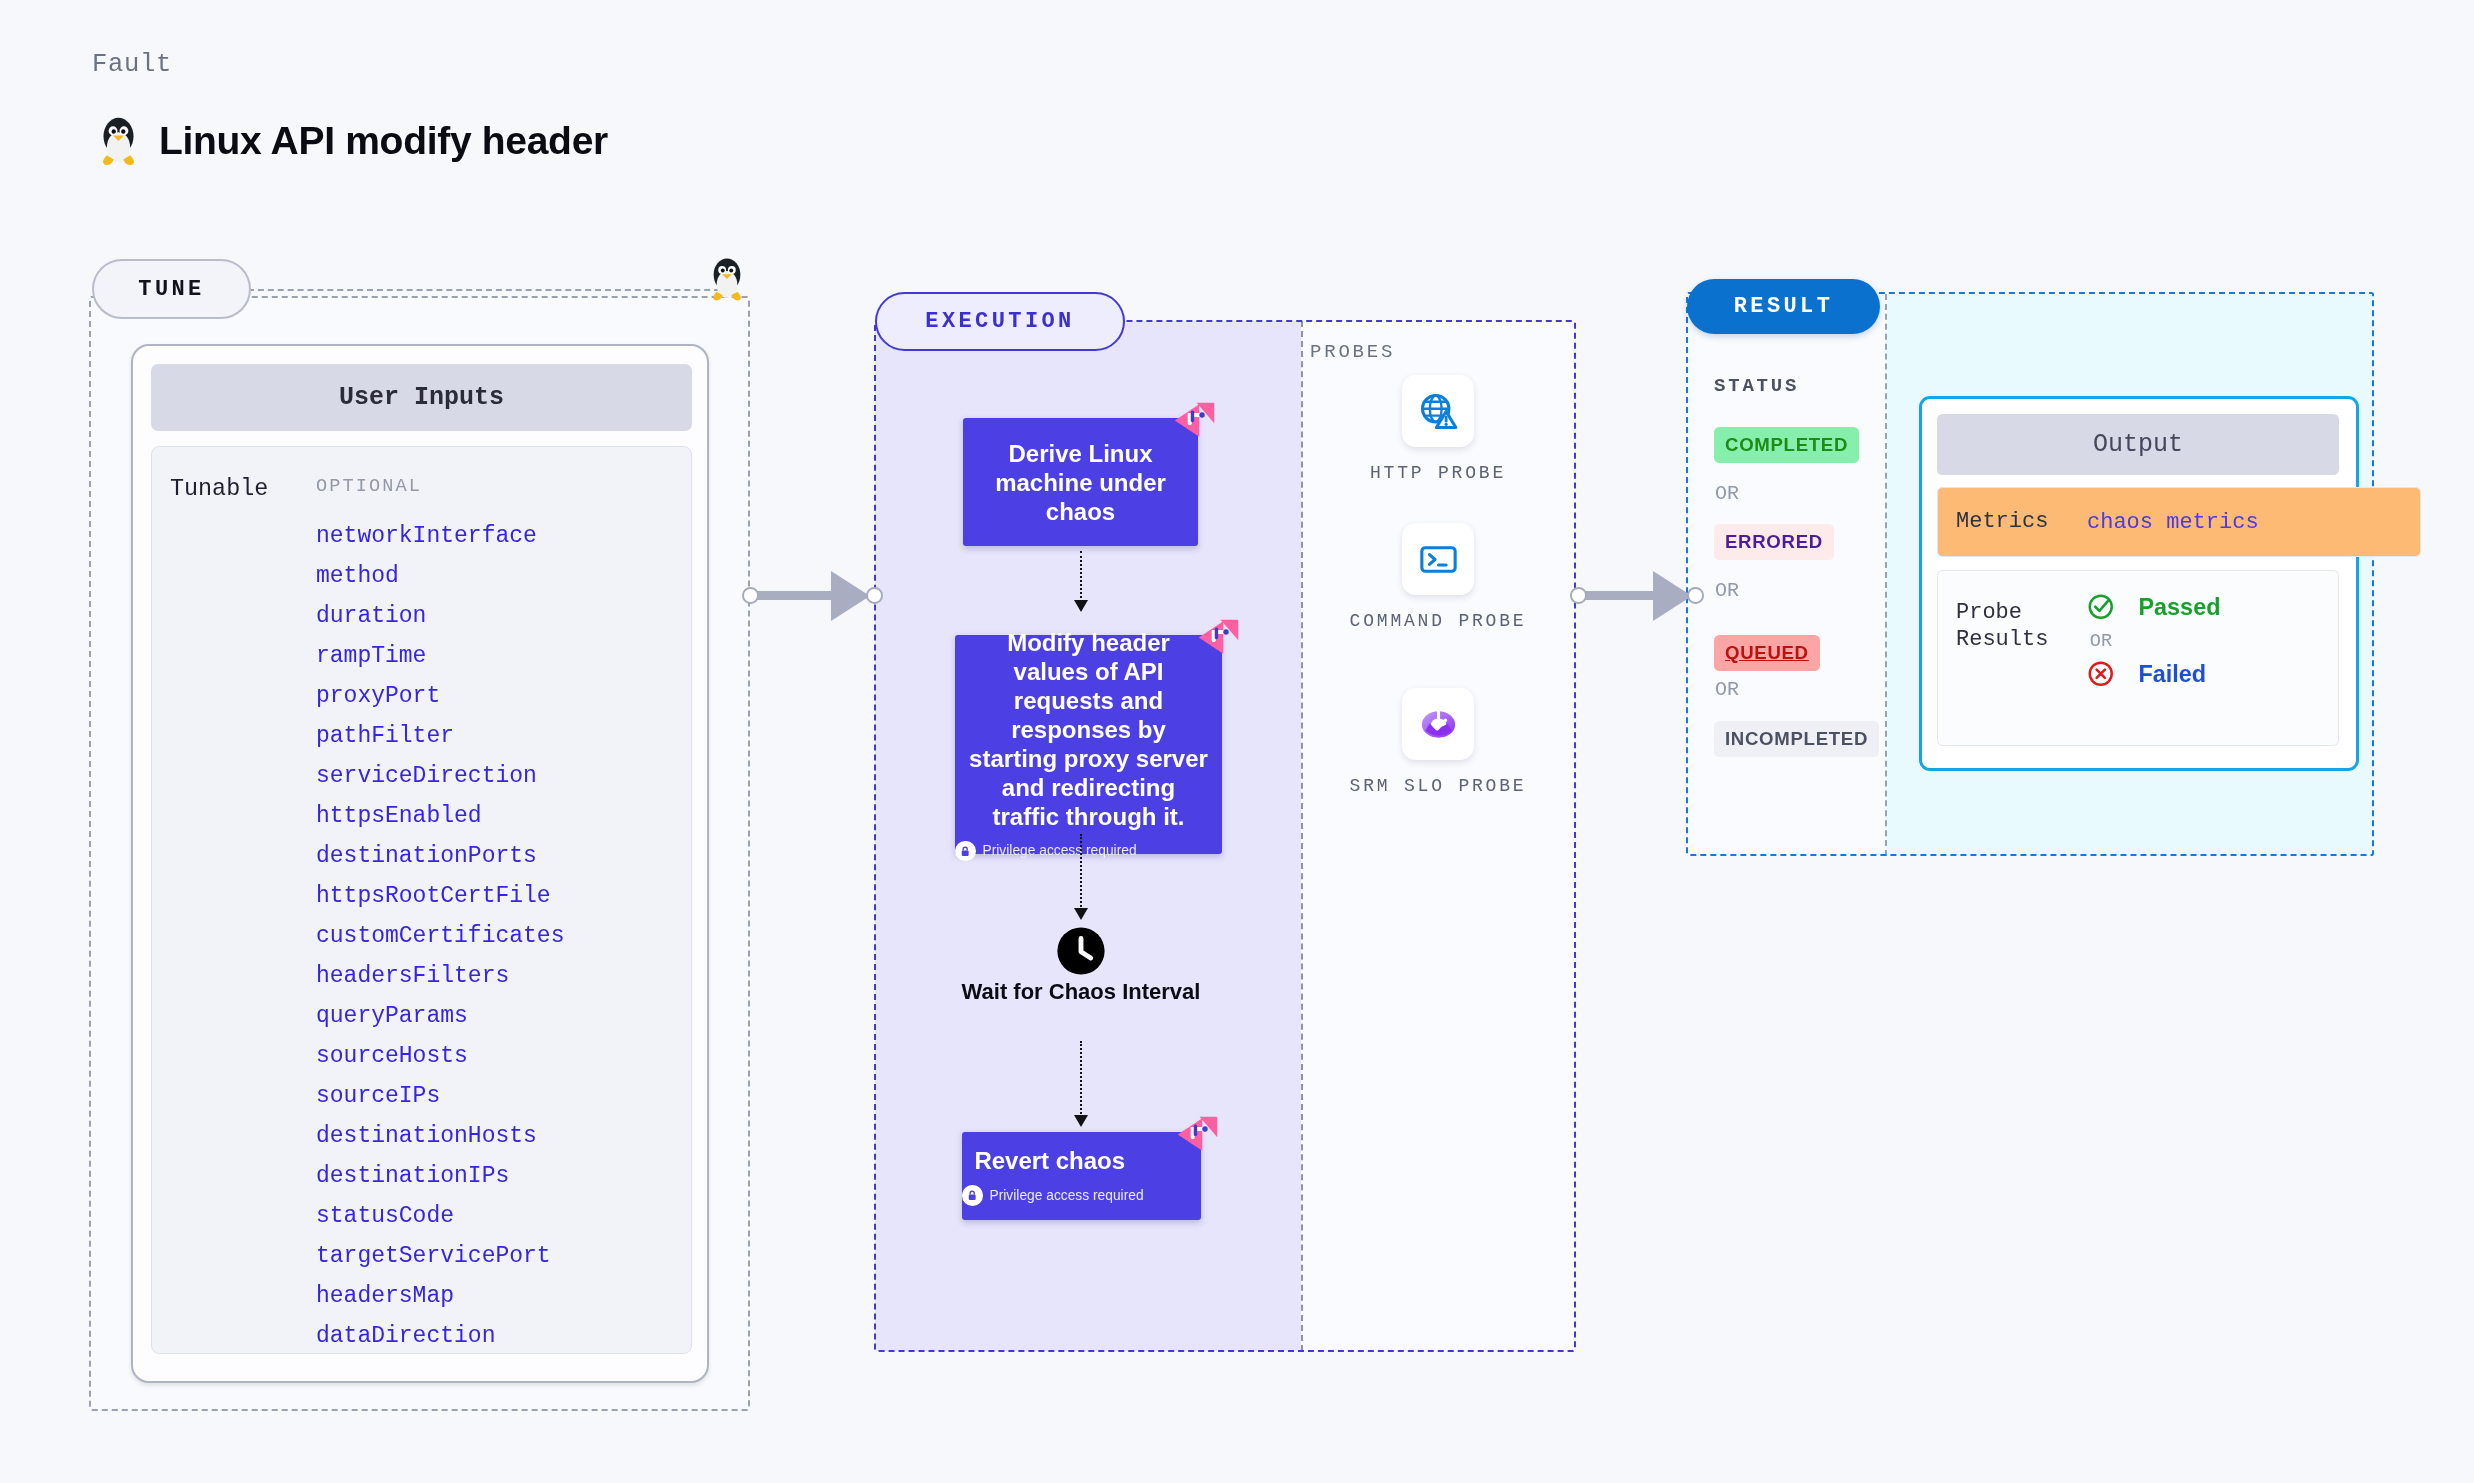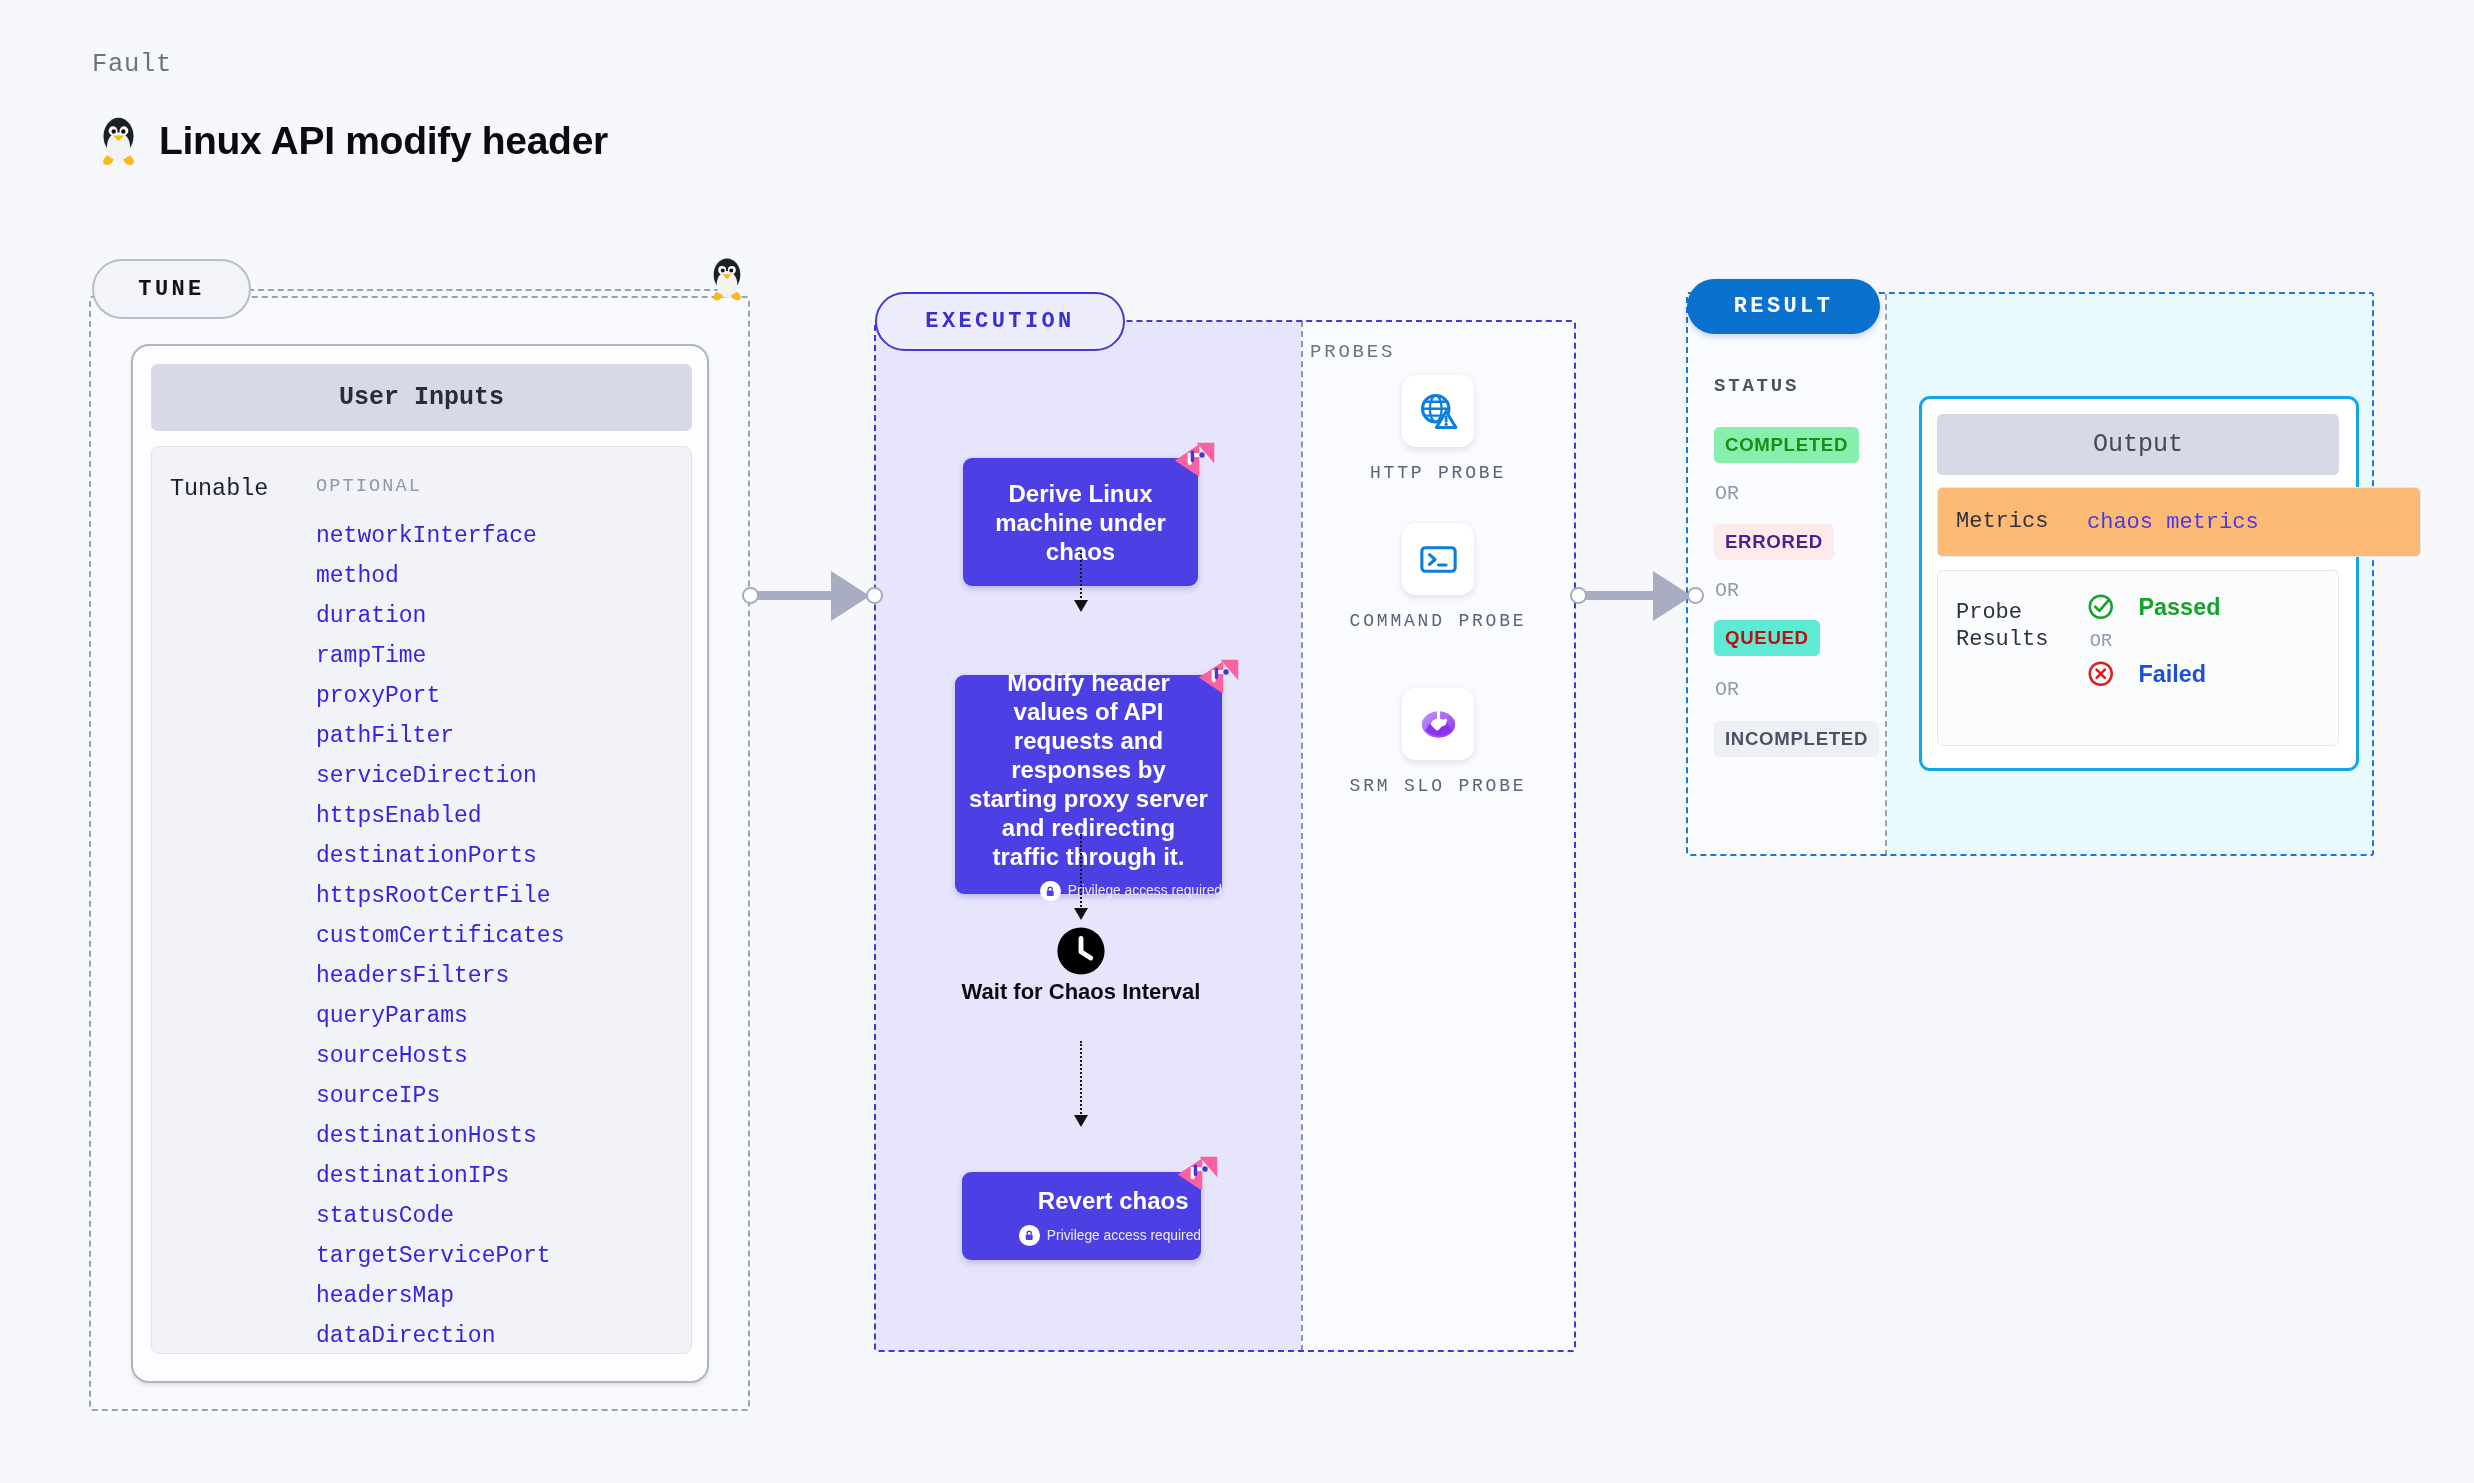--- a/index.html
+++ b/index.html
@@ -134,27 +134,26 @@
   }
   #probes-label {
     position:absolute; left:1310px; top:341px;
     font-family:"Liberation Mono", monospace;
     font-size:19px; color:#6b7280; letter-spacing:2.8px;
   }
 
   .exec-box {
     position:absolute;
     background:#4c3fe4;
-    border-radius:9px;
+    border-radius:3px;
     color:#ffffff;
     box-shadow:0 2.8px 6.9px rgba(40,30,150,.22);
     display:flex; flex-direction:column;
-    align-items:flex-end; justify-content:center;
+    align-items:flex-start; justify-content:center;
     text-align:center;
-    margin-top:40px;
   }
   .exec-box-title {
     font-size:24px; font-weight:bold; line-height:29px;
     padding:0 12.4px;
   }
   .priv-row {
     display:flex; align-items:center; gap:6.9px;
     margin-top:9.6px; font-size:13.8px; color:#eceaff;
   }
   .lock-badge {
@@ -515,21 +514,21 @@
 <div id="result-status-col"></div>
 <div id="result-output-col"></div>
 <div id="result-dashed"></div>
 <div class="pill" id="result-pill">RESULT</div>
 <div id="status-label">STATUS</div>
 
 <div class="status-chip" style="top:427px; background:#86efac; color:#1c8b17;">COMPLETED</div>
 <div class="or-text" style="top:482px;">OR</div>
 <div class="status-chip" style="top:524px; background:#fdeaea; color:#4c1d95;">ERRORED</div>
 <div class="or-text" style="top:579px;">OR</div>
-<div class="status-chip" style="top:620px; background:#5eead4; color:#bb1111;">QUEUED</div>
+<div class="status-chip" style="top:635px; background:#fca5a5; color:#bb1111;text-decoration:underline;">QUEUED</div>
 <div class="or-text" style="top:678px;">OR</div>
 <div class="status-chip" style="top:721px; background:#eff0f6; color:#4b5160;">INCOMPLETED</div>
 
 <div id="output-card">
   <div id="output-header">Output</div>
 
   <div id="metrics-row">
     <span class="out-key" style="margin-left:18px; width:131px;">Metrics</span>
     <span class="out-val-mono">chaos metrics</span>
   </div>

